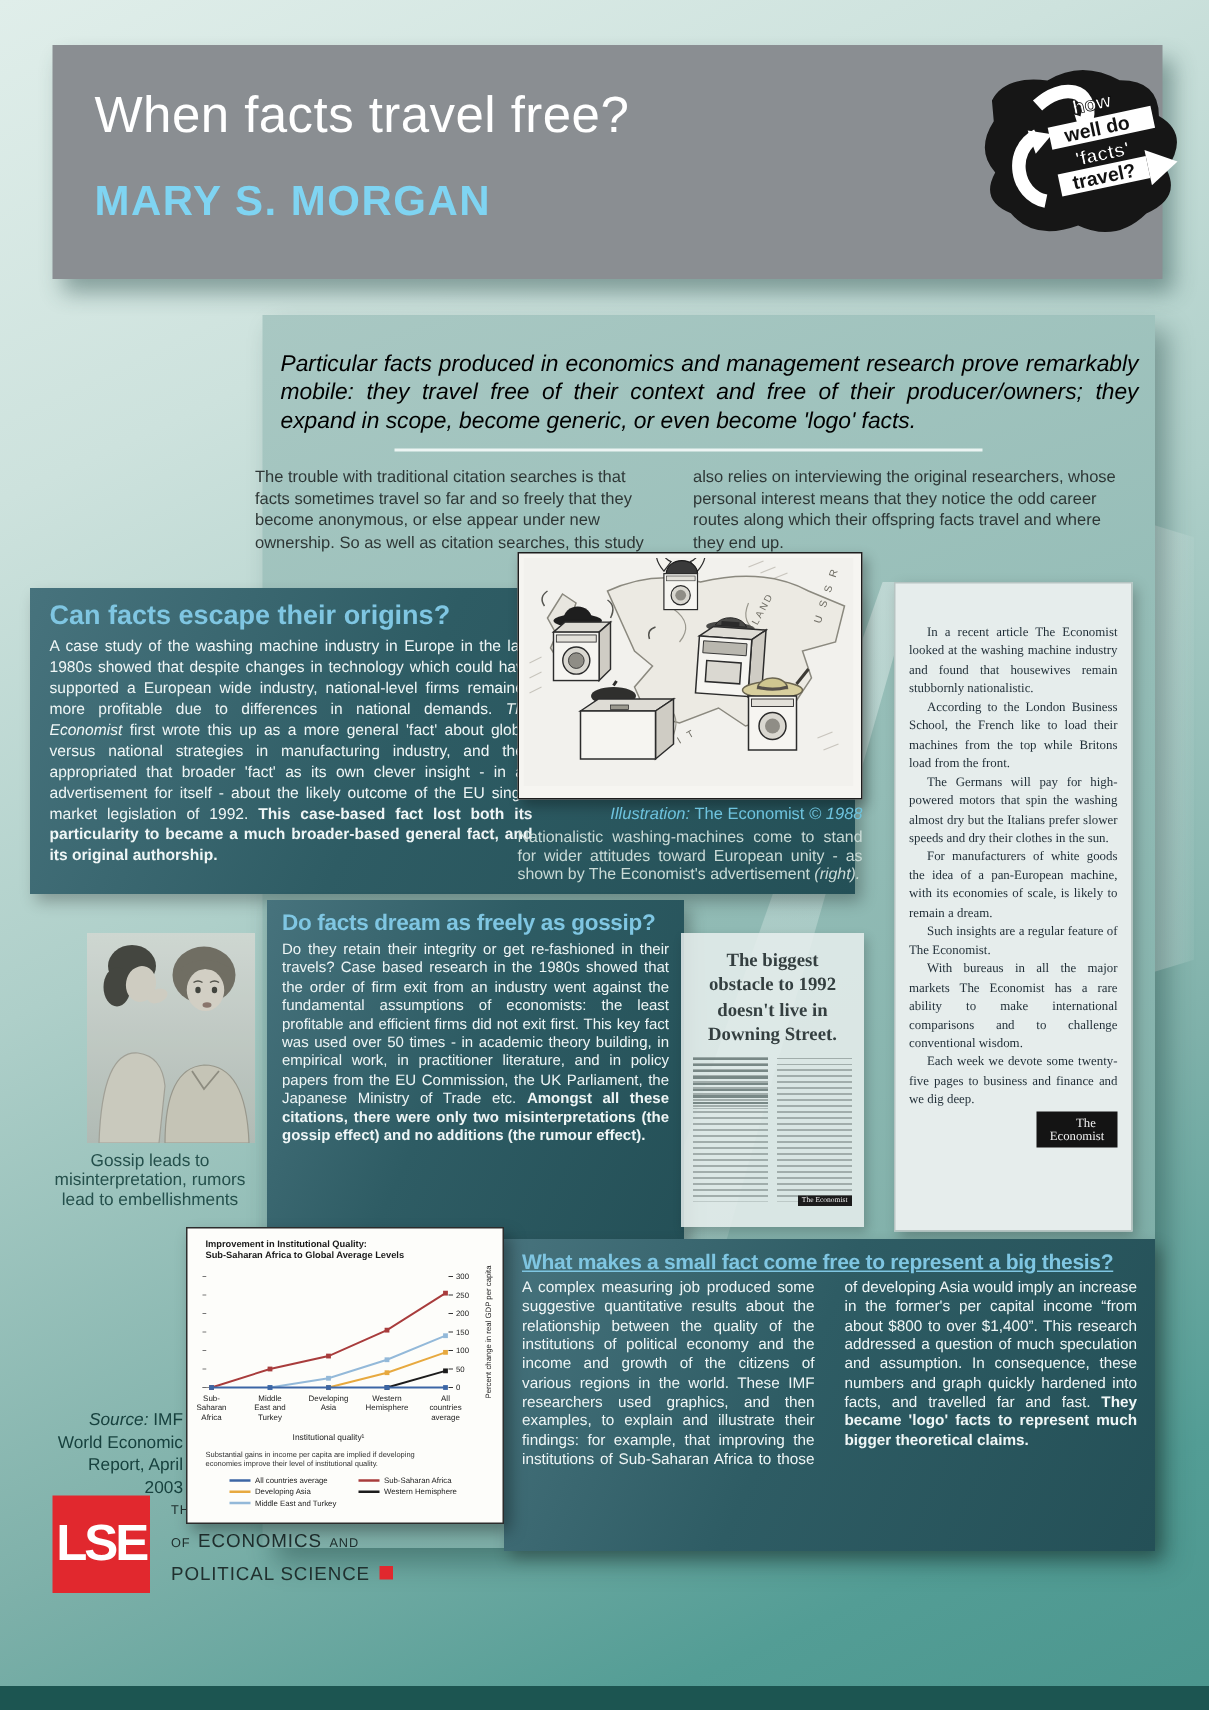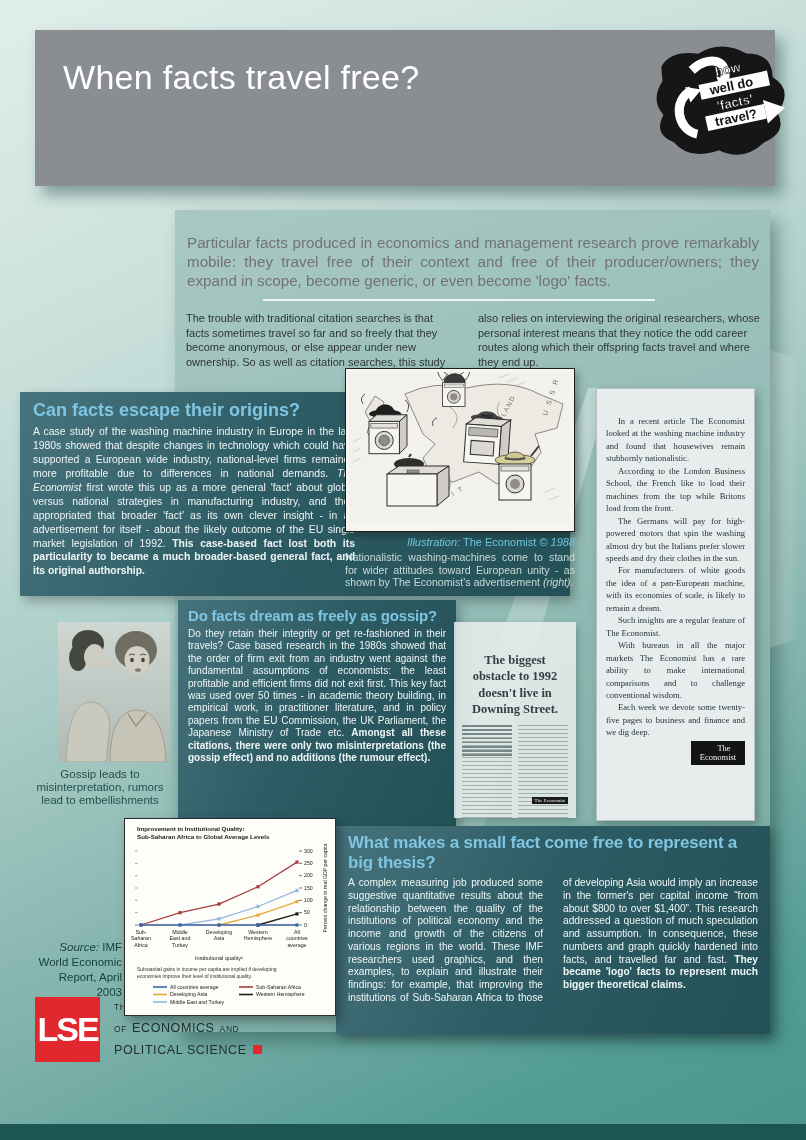--- a/index.html
+++ b/index.html
@@ -13,23 +13,23 @@
           box-shadow:7px 9px 14px rgba(35,70,68,.45);z-index:3;}
   .title{position:absolute;left:28px;top:28px;color:#ffffff;font-size:34px;font-weight:400;letter-spacing:.3px;}
   .author{position:absolute;left:28px;top:88px;color:#7fd4f2;font-size:28px;font-weight:bold;letter-spacing:1px;}
   .logo-wrap{position:absolute;left:590px;top:2px;width:180px;height:152px;}
 
   
   .main-panel{position:absolute;left:175px;top:210px;width:595px;height:822px;
           background:linear-gradient(160deg,#a9c8c3 0%,#93bcb6 45%,#74a8a1 100%);
           box-shadow:8px 10px 16px rgba(25,60,58,.4);z-index:1;}
   .intro-lead{position:absolute;left:187px;top:233px;width:572px;font-size:15.2px;line-height:1.25;
-          color:#737373;text-align:justify;z-index:2;}
+          color:#000000;text-align:justify;z-index:2;font-style:italic;}
   .intro-rule{position:absolute;left:263px;top:299px;width:392px;height:2px;background:#f4f9f8;opacity:.9;z-index:2;}
-  .intro-cols{position:absolute;left:186px;top:311px;width:578px;display:flex;gap:24px;
+  .intro-cols{position:absolute;left:170px;top:311px;width:578px;display:flex;gap:24px;
           font-size:11px;line-height:1.32;color:#2e3736;z-index:2;}
   .intro-cols .c1{width:268px;} .intro-cols .c2{width:284px;}
 
   
   .beam{position:absolute;left:430px;top:388px;width:180px;height:440px;z-index:2;
         clip-path:polygon(88% 0,100% 0,30% 100%,2% 100%);
         background:linear-gradient(rgba(240,247,245,.42),rgba(240,247,245,.15));}
   .fold{position:absolute;left:756px;top:346px;width:40px;height:306px;z-index:0;
         clip-path:polygon(0 0,100% 4%,100% 96%,0 100%);
         background:linear-gradient(to right,rgba(244,250,248,.6),rgba(244,250,248,.05));}
@@ -42,21 +42,21 @@
   .can-facts{position:absolute;left:20px;top:392px;width:550px;height:204px;z-index:3;padding:0;}
   .can-facts .inner{padding:8px 0 0 13px;width:322px;}
   .can-facts .sec-head{font-size:18px;}
   .can-facts .body{font-size:10.4px;line-height:1.34;text-align:justify;}
   .do-facts{position:absolute;left:178px;top:600px;width:278px;height:232px;z-index:3;overflow:hidden;}
   .do-facts .inner{padding:7px 10px;}
   .do-facts .sec-head{font-size:15px;letter-spacing:-.2px;}
   .do-facts .body{font-size:10px;line-height:1.24;text-align:justify;}
   .what-makes{position:absolute;left:336px;top:826px;width:434px;height:208px;z-index:3;overflow:hidden;}
   .what-makes .inner{padding:7px 12px;}
-  .what-makes .sec-head{font-size:17px;letter-spacing:-.2px;}
+  .what-makes .sec-head{font-size:14px;letter-spacing:-.2px;text-decoration:underline;}
   .what-makes .body{font-size:10.2px;line-height:1.25;text-align:justify;columns:2;column-gap:20px;}
   .bold-tail{font-weight:bold;}
   .ital{font-style:italic;}
 
   
   .cartoon-fig{position:absolute;left:345px;top:368px;width:230px;z-index:4;}
   .cartoon-frame{background:#f6f5f1;border:1.5px solid #1d1d1d;padding:3px;box-shadow:3px 4px 8px rgba(0,0,0,.3);}
   .cartoon-credit{margin-top:4px;text-align:right;font-size:11px;color:#6ec3de;}
   .cartoon-caption{margin-top:3px;font-size:10.6px;line-height:1.18;color:#c9dad6;text-align:justify;}
 
@@ -71,21 +71,21 @@
 
   
   .gossip-fig{position:absolute;left:58px;top:622px;width:112px;z-index:2;}
   .gossip-caption{position:absolute;left:-28px;top:146px;width:140px;text-align:center;
         font-size:11.5px;line-height:1.15;color:#25504c;}
 
   
   .clipping{position:absolute;left:454px;top:622px;width:122px;height:196px;z-index:3;
         background:rgba(232,238,237,.85);box-shadow:2px 3px 7px rgba(0,0,0,.2);}
   .clip-headline{font-family:"Liberation Serif",serif;font-size:12.5px;font-weight:600;line-height:1.3;
-        text-align:center;color:#343f40;padding:10px 8px 6px 8px;margin-top:20px;}
+        text-align:center;color:#343f40;padding:10px 8px 6px 8px;}
   .clip-cols{display:flex;gap:6px;padding:2px 8px;}
   .clip-col{width:50px;height:96px;background:repeating-linear-gradient(to bottom,#8e9a98 0,#8e9a98 1px,transparent 1px,transparent 4px);opacity:.75;}
   .clip-dark{height:34px;background:repeating-linear-gradient(to bottom,#576866 0,#576866 1.6px,transparent 1.6px,transparent 4.2px);margin-bottom:5px;}
   .clip-logo{position:absolute;right:8px;bottom:14px;background:#1b1b1b;color:#eeeeee;
         font-family:"Liberation Serif",serif;font-size:5px;padding:1px 3px;}
 
   
   .chart-panel{position:absolute;left:124px;top:818px;width:212px;height:198px;z-index:4;
         background:#fdfdfa;border:1px solid #2c2c2c;box-sizing:border-box;
         box-shadow:4px 5px 10px rgba(0,0,0,.35);padding:2px;}
@@ -105,20 +105,21 @@
 
   .bottom-bar{position:absolute;left:0;top:1124px;width:806px;height:16px;background:#1c5551;z-index:4;}
 </style>
 </head>
 <body>
 
 <div class="poster">
 
   <div class="header">
     <div class="title">When facts travel free?</div>
+    <div class="author">MARY S. MORGAN</div>
     <div class="logo-wrap">
       <svg width="180" height="152" viewBox="0 0 180 152">
         <g transform="rotate(-5 95 75)">
           <path fill="#161616" d="M40,44 Q26,62 38,78 Q26,96 46,106 Q60,126 90,118 Q114,132 136,114 Q160,106 152,86 Q170,64 150,50 Q152,26 126,24 Q102,8 78,20 Q50,14 40,30 Z"></path>
           <path d="M70,36 C88,22 108,28 102,48" stroke="#ffffff" stroke-width="9" fill="none"></path>
           <polygon points="94,44 112,52 98,62" fill="#ffffff"></polygon>
           <path d="M70,100 C50,94 48,64 68,56" stroke="#ffffff" stroke-width="9" fill="none"></path>
           <polygon points="62,52 78,56 66,68" fill="#ffffff"></polygon>
           <g transform="rotate(-7 112 70)">
             <rect x="78" y="47" width="70" height="15" fill="#ffffff"></rect>

